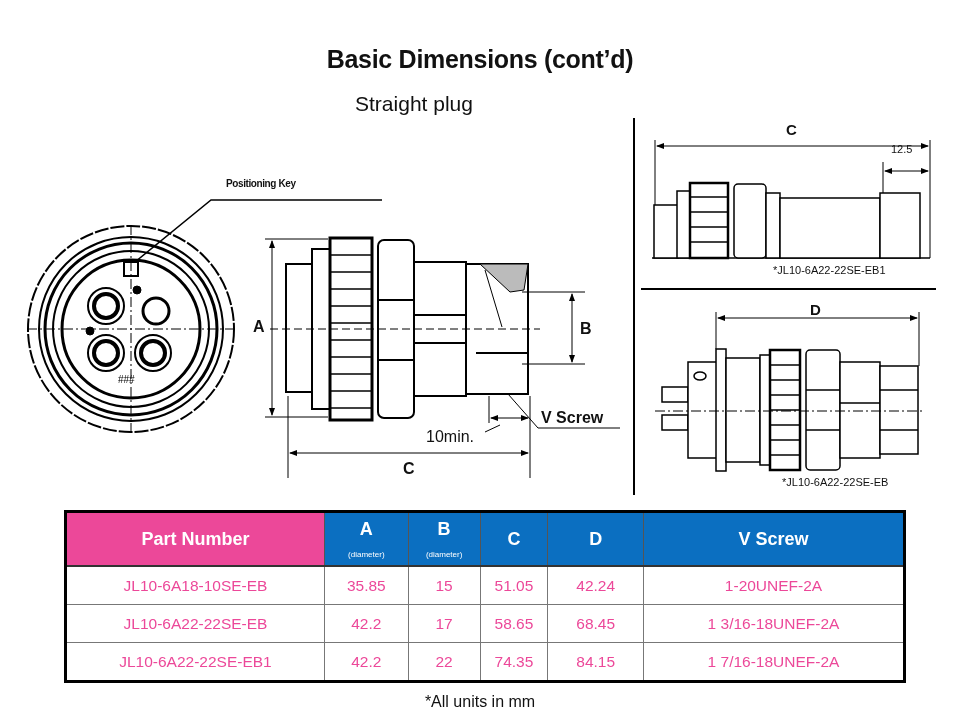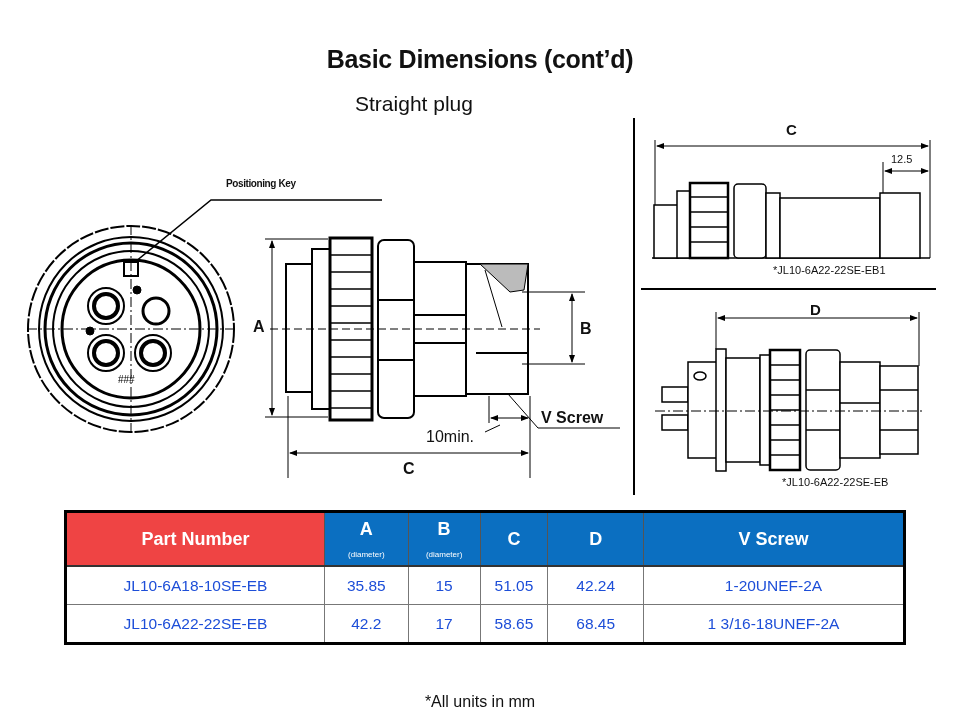--- a/index.html
+++ b/index.html
@@ -13,21 +13,21 @@
   .lbl-sm { position: absolute; font-size: 11px; }
   .lbl-md { position: absolute; font-size: 16px; }
   svg { position: absolute; left: 0; top: 0; }
   table.dims { position: absolute; left: 64px; top: 510px; width: 842px;
                border-collapse: collapse; border: 3px solid #000; }
   table.dims th { background: #0b6fc1; color: #fff; font-weight: bold; font-size: 18px;
                   height: 52px; border-left: 1px solid #555; border-bottom: 2px solid #333;
                   padding: 0; vertical-align: middle; }
   table.dims th .sub { display: block; font-size: 8px; font-weight: normal; margin-top: 10px; }
   table.dims td { text-align: center; font-size: 15.5px; height: 37px; border: 1px solid #777;
-                  padding: 0; color: #1d4ed8; }
+                  padding: 0; color: #ec4899; }
   .note { position: absolute; left: 0; width: 960px; top: 693px; text-align: center; font-size: 16px; }
 </style>
 </head>
 <body>
 
 <div class="title">Basic Dimensions (cont’d)</div>
 <div class="subtitle">Straight plug</div>
 
 <svg width="960" height="720" viewBox="0 0 960 720">
   <defs>
@@ -172,38 +172,38 @@
 </svg>
 
 <div class="lbl" style="left:226px; top:178px; font-size:10px; letter-spacing:-0.4px;">Positioning Key</div>
 <div class="lbl" style="left:253px; top:318px;">A</div>
 <div class="lbl" style="left:580px; top:320px;">B</div>
 <div class="lbl" style="left:403px; top:460px;">C</div>
 <div class="lbl" style="left:541px; top:409px;">V Screw</div>
 <div class="lbl-md" style="left:426px; top:428px;">10min.</div>
 
 <div class="lbl" style="left:786px; top:121px; font-size:15px;">C</div>
-<div class="lbl-sm" style="left:891px; top:153px;">12.5</div>
+<div class="lbl-sm" style="left:891px; top:143px;">12.5</div>
 <div class="lbl-sm" style="left:773px; top:264px;">*JL10-6A22-22SE-EB1</div>
 
 <div class="lbl" style="left:810px; top:301px; font-size:15px;">D</div>
 <div class="lbl-sm" style="left:782px; top:476px;">*JL10-6A22-22SE-EB</div>
 
 <table class="dims">
   <colgroup>
     <col style="width:260px">
       <col style="width:84px">
       <col style="width:72px">
     <col style="width:68px">
       <col style="width:96px">
       <col style="width:262px">
   </colgroup>
   <thead>
     <tr>
-      <th style="background: #ef4444;"><span>Part Number</span></th>
+      <th style="background: #ec4899;"><span>Part Number</span></th>
       <th style="background: rgb(11, 111, 193);"><span>A</span><span class="sub">(diameter)</span></th>
       <th style="background: rgb(11, 111, 193);"><span>B</span><span class="sub">(diameter)</span></th>
       <th style="background: rgb(11, 111, 193);"><span>C</span></th>
       <th style="background: rgb(11, 111, 193);"><span>D</span></th>
       <th style="background: rgb(11, 111, 193);"><span>V Screw</span></th>
     </tr>
   </thead>
   <tbody>
     <tr>
       <td>JL10-6A18-10SE-EB</td>
@@ -214,16 +214,24 @@
       <td>1-20UNEF-2A</td>
     </tr>
     <tr>
       <td>JL10-6A22-22SE-EB</td>
       <td>42.2</td>
       <td>17</td>
       <td>58.65</td>
       <td>68.45</td>
       <td>1 3/16-18UNEF-2A</td>
     </tr>
+    <tr>
+      <td>JL10-6A22-22SE-EB1</td>
+      <td>42.2</td>
+      <td>22</td>
+      <td>74.35</td>
+      <td>84.15</td>
+      <td>1 7/16-18UNEF-2A</td>
+    </tr>
   </tbody>
 </table>
 
 <div class="note">*All units in mm</div>
 
 </body></html>

